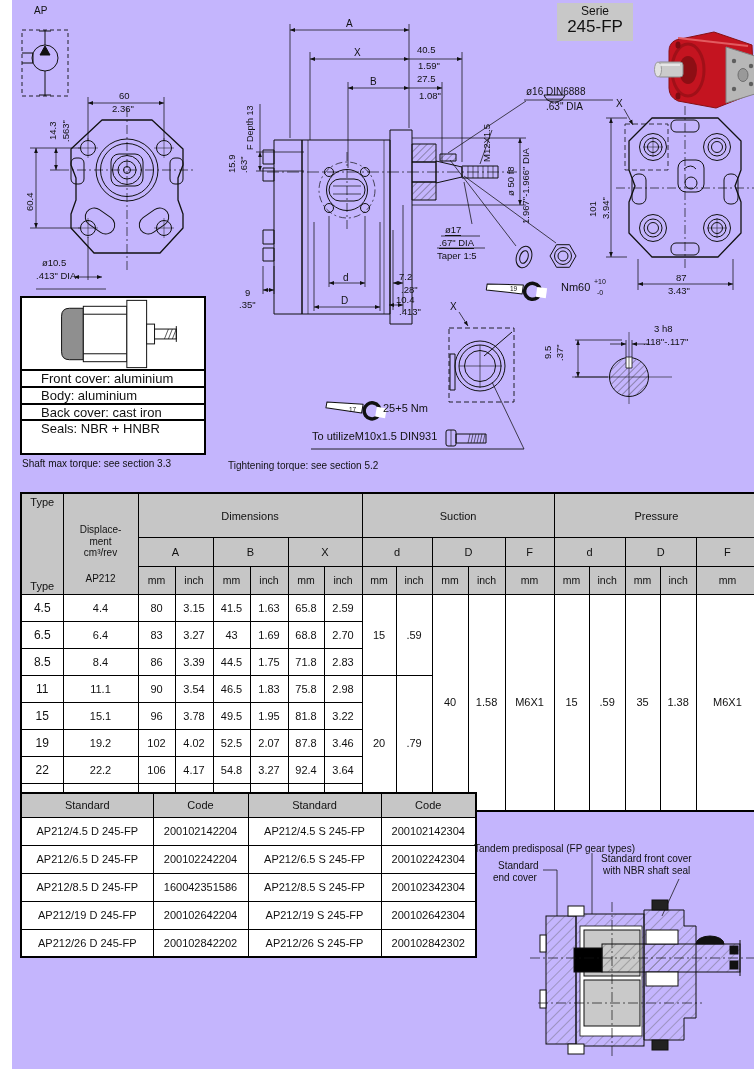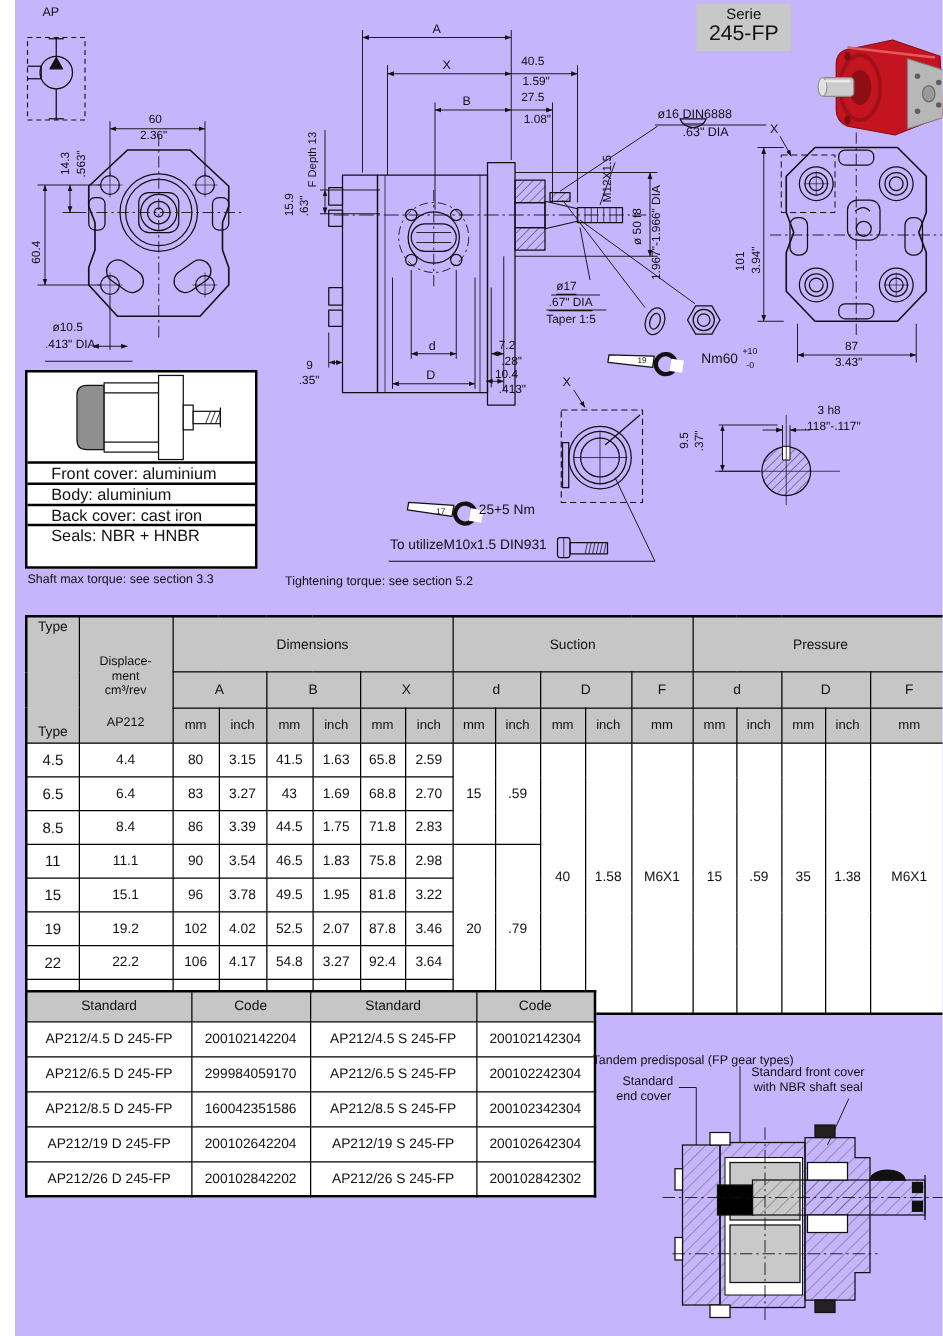--- a/index.html
+++ b/index.html
@@ -597,21 +597,21 @@
 <td>Code</td>
 </tr>
 <tr class="dr">
           <td>AP212/4.5 D 245-FP</td>
           <td>200102142204</td>
           <td>AP212/4.5 S 245-FP</td>
           <td>200102142304</td>
         </tr>
 <tr class="dr">
           <td>AP212/6.5 D 245-FP</td>
-          <td>299984059170</td>
+          <td>200102242204</td>
           <td>AP212/6.5 S 245-FP</td>
           <td>200102242304</td>
         </tr>
 <tr class="dr">
           <td>AP212/8.5 D 245-FP</td>
           <td>160042351586</td>
           <td>AP212/8.5 S 245-FP</td>
           <td>200102342304</td>
         </tr>
 <tr class="dr">

